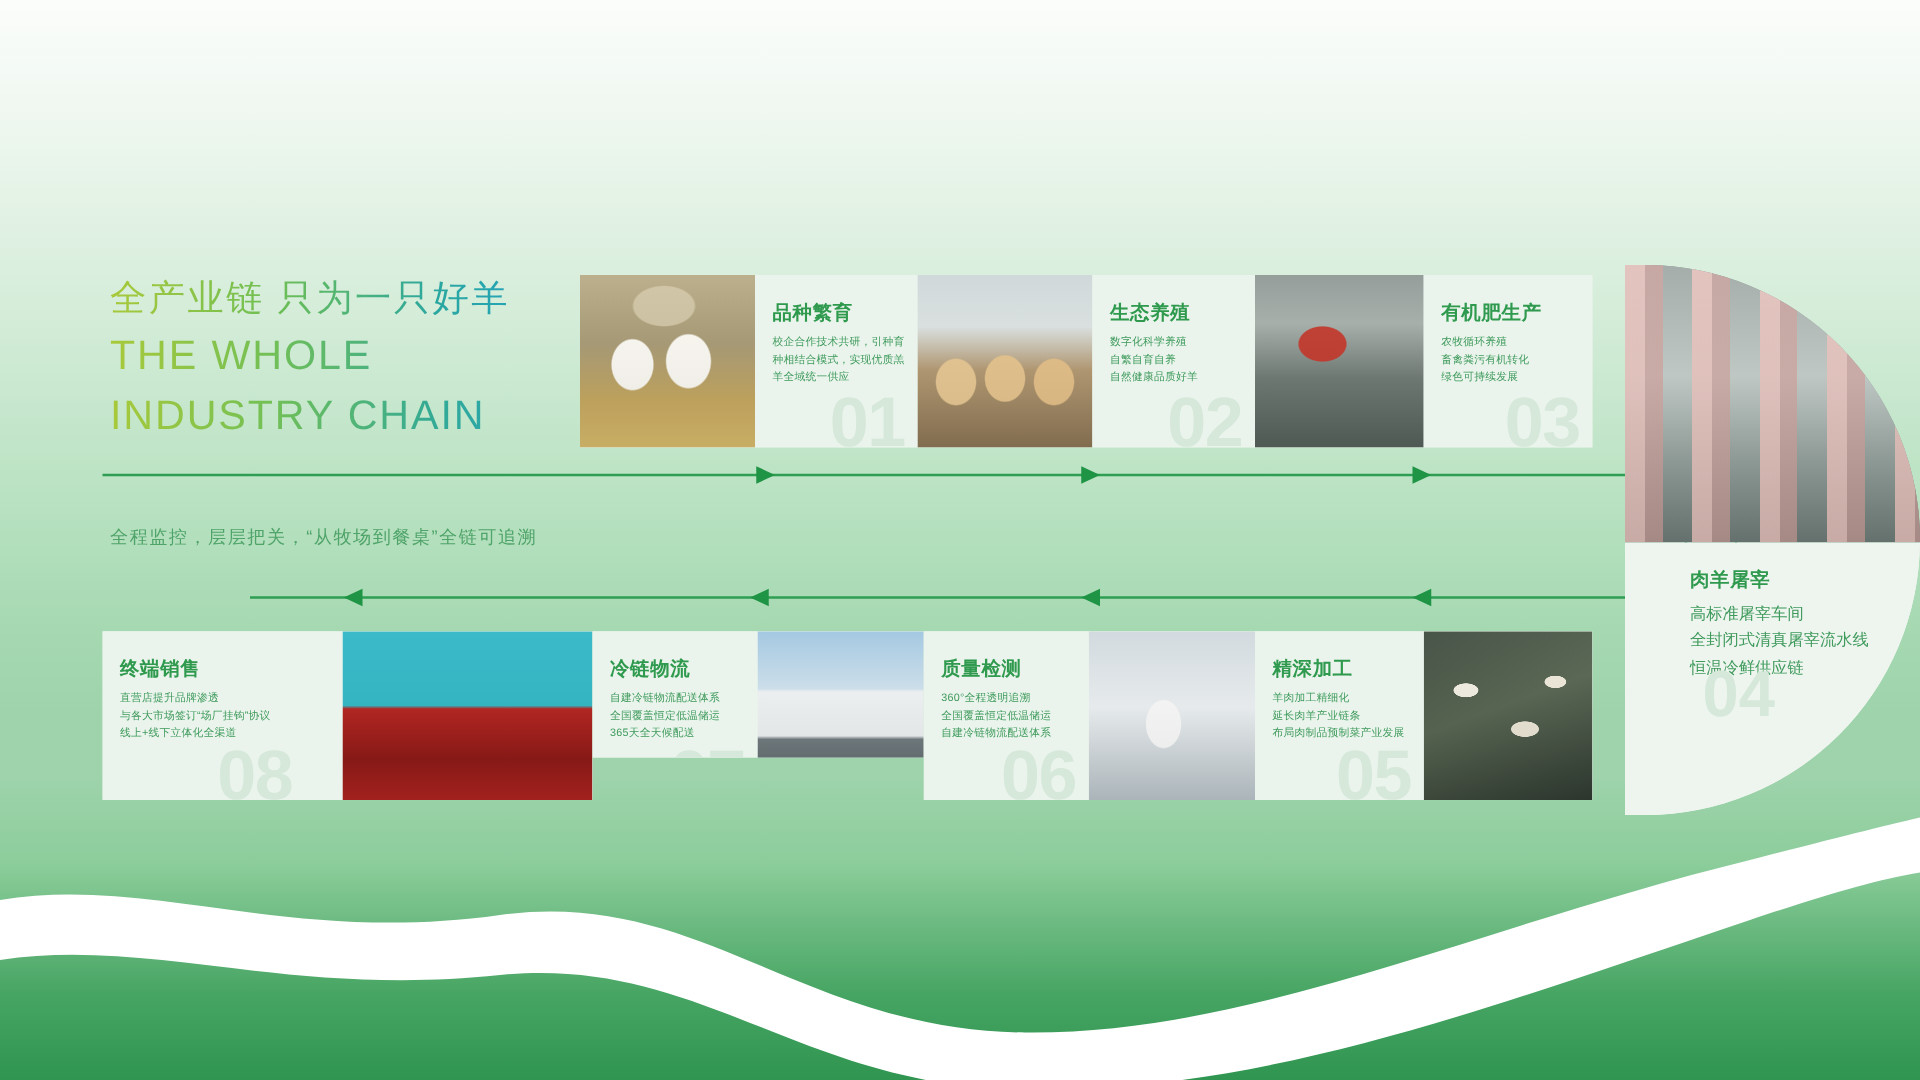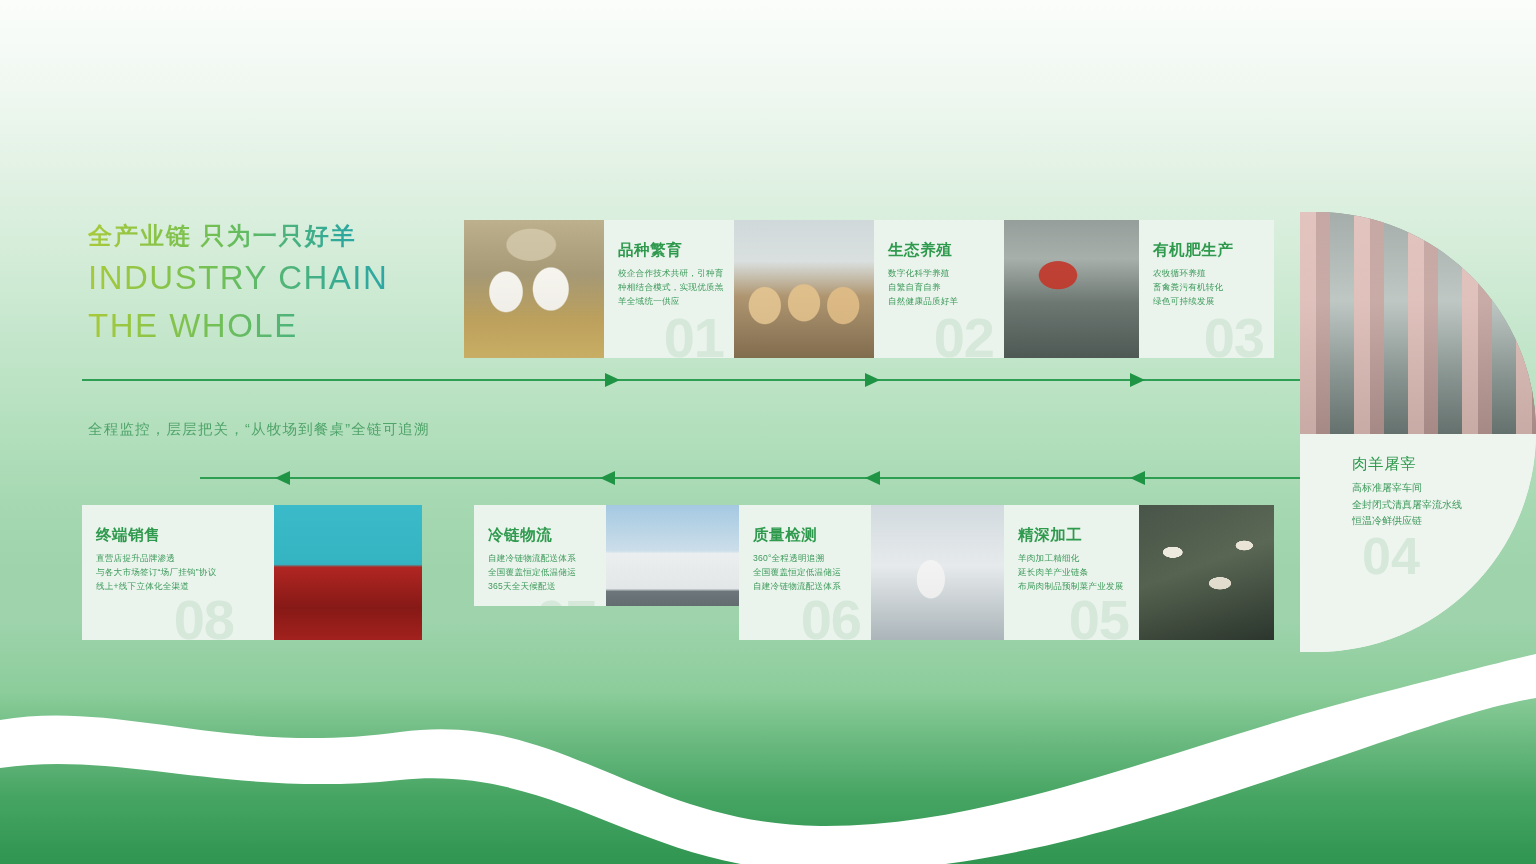--- a/index.html
+++ b/index.html
@@ -14,21 +14,21 @@
     background:linear-gradient(180deg,#fbfdfb 0%,#f0f8f1 10%,#d6edda 28%,#b9e2c2 46%,#a6d9b2 58%,#9ed3ab 66%,#9ed3ab 72%,#8ccd9b 80%,#47a563 92%,#2f9550 100%);
   }
 
   
   .wave-wrap{position:absolute;left:0;bottom:0;width:1536px;height:240px;overflow:hidden;}
   .wave-wrap svg{display:block;width:1536px;height:240px;}
 
   
   .headline{position:absolute;left:88px;top:222px;width:420px;}
   .h-cn{
-    font-size:24px;font-weight:700;letter-spacing:2px;line-height:1.2;white-space:nowrap;
+    font-size:29px;font-weight:400;letter-spacing:2px;line-height:1.2;white-space:nowrap;
     background:linear-gradient(90deg,#a8c93a 0%,#6dbe55 32%,#2ba7a0 62%,#1b9ed8 100%);
     -webkit-background-clip:text;background-clip:text;color:transparent;
   }
   .h-en{
     font-size:33px;font-weight:400;letter-spacing:1.5px;line-height:1.28;margin-top:6px;white-space:nowrap;
     background:linear-gradient(90deg,#a8c93a 0%,#73c055 30%,#33aa96 62%,#1b9ed8 100%);
     -webkit-background-clip:text;background-clip:text;color:transparent;
   }
   .tagline{position:absolute;left:88px;top:420px;font-size:14.5px;color:#4fa469;letter-spacing:1.2px;white-space:nowrap;}
 
@@ -71,34 +71,34 @@
      radial-gradient(ellipse 22px 30px at 45% 55%, #fbfbfb 0 62%, rgba(251,251,251,0) 66%),
      linear-gradient(180deg,#cfd8dd 0%,#eef2f4 45%,#b9c4c9 100%);}
   .ph-truck{background:
      linear-gradient(180deg,#9fc5e0 0%,#cfe3ef 34%,#f2f5f6 36%,#eef2f3 62%,#6f7a7e 64%,#525b5e 100%);}
   .ph-shop{background:
      linear-gradient(180deg,#2fb7c6 0%,#2fb7c6 44%,#b5201c 46%,#8d1714 76%,#b02420 100%);}
   .ph::after{content:"";position:absolute;inset:0;background:linear-gradient(180deg,rgba(255,255,255,.06),rgba(0,0,0,.08));}
 
   
   .uend{position:absolute;left:1300px;top:212px;width:236px;height:440px;}
-  .u-title{position:absolute;left:52px;top:242px;font-size:15.5px;font-weight:normal;color:#2f9a4e;letter-spacing:.6px;}
-  .u-lines{position:absolute;left:52px;top:268px;font-size:10px;line-height:1.65;color:#3f9a5c;}
+  .u-title{position:absolute;left:52px;top:242px;font-size:15.5px;font-weight:bold;color:#2f9a4e;letter-spacing:.6px;}
+  .u-lines{position:absolute;left:52px;top:268px;font-size:13px;line-height:1.65;color:#3f9a5c;}
   .u-lines div{white-space:nowrap;}
   .u-num{position:absolute;left:62px;top:318px;font-size:52px;font-weight:bold;color:#d5e8d9;line-height:1;}
 </style>
 </head>
 <body>
 
 <div id="stage">
 
   <div class="headline">
     <div class="h-cn">全产业链  只为一只好羊</div>
+    <div class="h-en">THE WHOLE</div>
     <div class="h-en">INDUSTRY CHAIN</div>
-    <div class="h-en">THE WHOLE</div>
   </div>
   <div class="tagline">全程监控，层层把关，“从牧场到餐桌”全链可追溯</div>
 
   <svg class="track" viewBox="0 0 1536 864">
 
     <line x1="82" y1="380" x2="1300" y2="380" stroke="#2e9e52" stroke-width="2"></line>
 
     <line x1="200" y1="478" x2="1300" y2="478" stroke="#2e9e52" stroke-width="2"></line>
 
     <path d="M1300 380 A 48 48 0 0 1 1300 478" fill="none" stroke="#2e9e52" stroke-width="2"></path>
@@ -238,21 +238,21 @@
         <div>全国覆盖恒定低温储运</div>
         <div>365天全天候配送</div>
       </div>
       <div class="c-num">07</div>
     </div>
     <div class="photo" style="width:133px;height:135px;">
       <div class="ph ph-truck"></div>
     </div>
   </div>
 
-  <div class="card" style="left:82px;top:505px;width:340px;height:135px;">
+  <div class="card" style="left:82px;top:505px;width:392px;height:135px;">
     <div class="panel" style="width:192px;height:135px;">
       <div class="c-title">终端销售</div>
       <div class="c-lines" style="width:180px;">
         <div>直营店提升品牌渗透</div>
         <div>与各大市场签订“场厂挂钩”协议</div>
         <div>线上+线下立体化全渠道</div>
       </div>
       <div class="c-num" style="right:40px;">08</div>
     </div>
     <div class="photo" style="width:200px;height:135px;">

